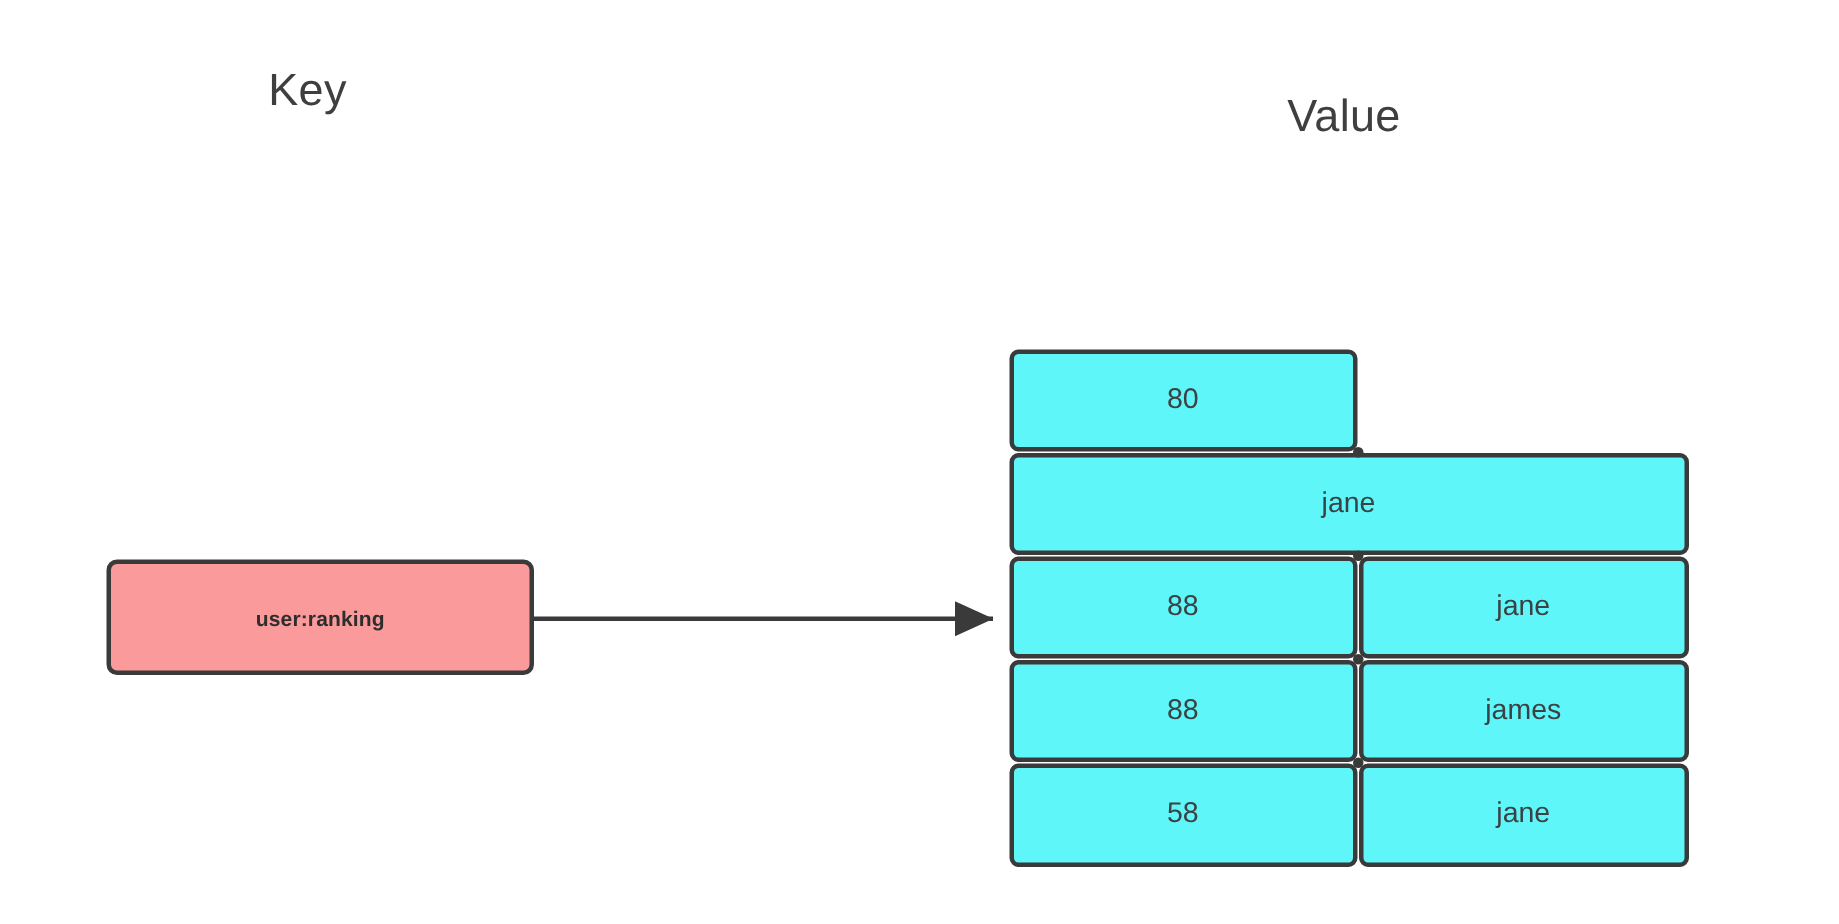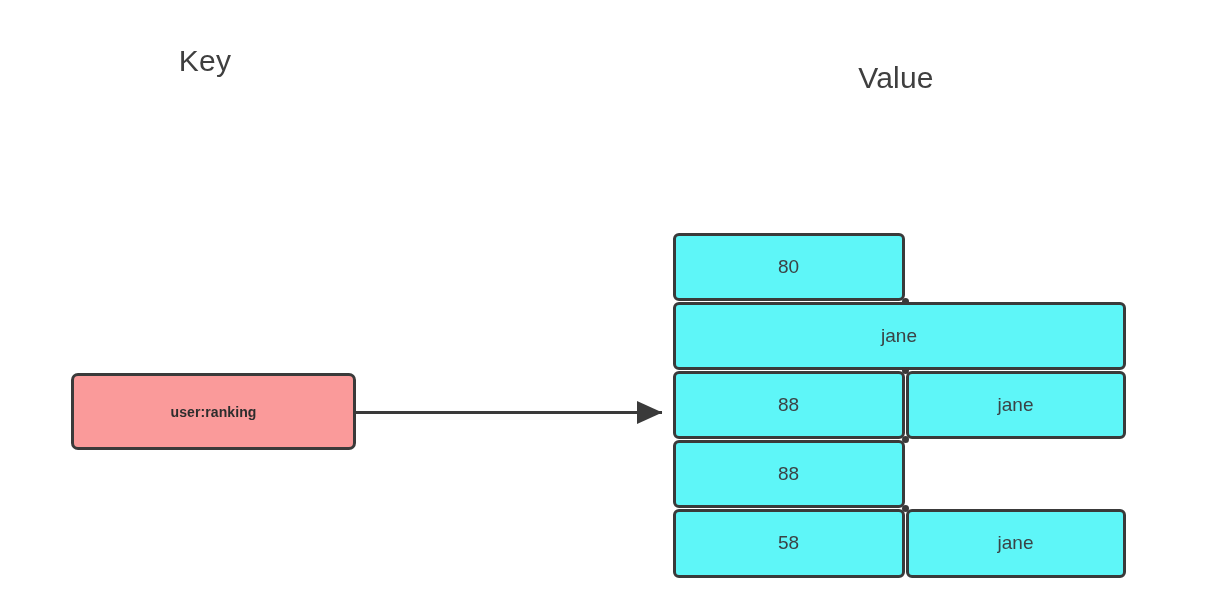--- a/index.html
+++ b/index.html
@@ -163,20 +163,21 @@
 
 
     <div class="value-row">
       <div class="value-cell score">88</div>
       <div class="value-cell name">jane</div>
       <span class="junction"></span>
     </div>
 
     <div class="value-row">
       <div class="value-cell score">88</div>
+      <div class="value-cell name">james</div>
       <span class="junction"></span>
     </div>
 
     <div class="value-row">
       <div class="value-cell score">58</div>
       <div class="value-cell name">jane</div>
 
     </div>
 
   </div>

